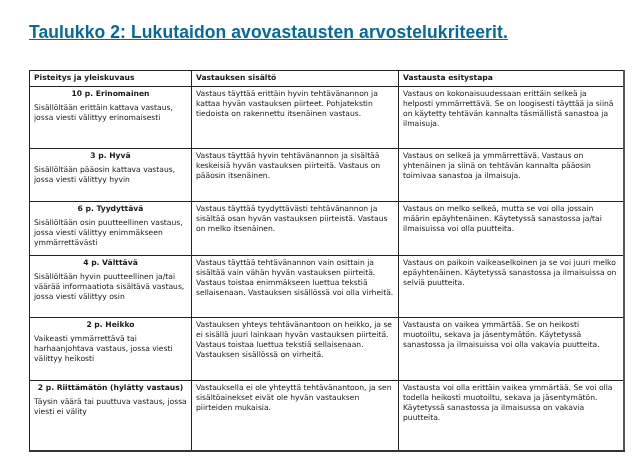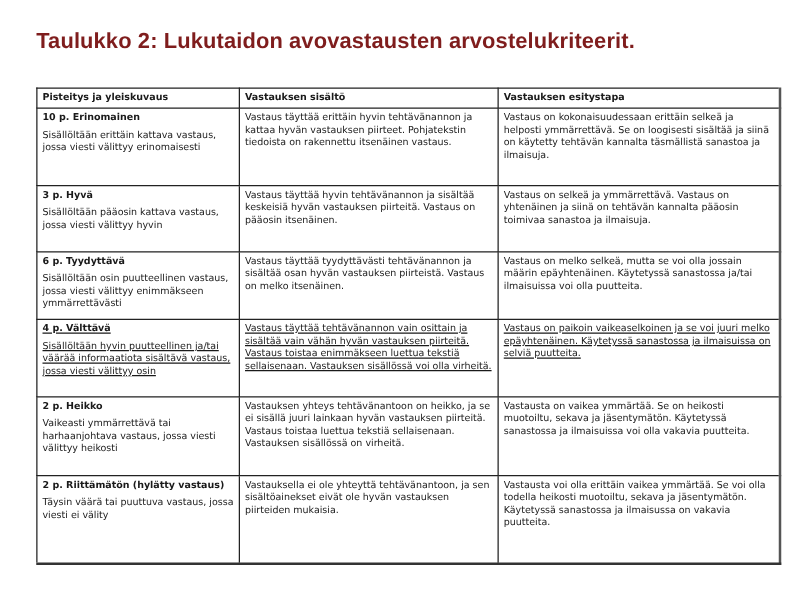--- a/index.html
+++ b/index.html
@@ -1,59 +1,59 @@
 <!DOCTYPE html>
 <html><head>
   <meta charset="utf-8">
   <style>
     html, body { margin: 0; padding: 0; background: #ffffff; }
     body { width: 644px; height: 471px; position: relative; overflow: hidden;
       font-family: "DejaVu Sans", sans-serif; color: #1a1a1a; }
     .title { position: absolute; left: 29px; top: 22px; margin: 0;
       font-family: "Liberation Sans", sans-serif; font-weight: bold;
-      font-size: 17.5px; color: #7f1d1d; letter-spacing: 0.1px; }
+      font-size: 17.5px; color: #0369a1; letter-spacing: 0.1px; text-decoration: underline; }
     table.crit { position: absolute; left: 29px; top: 70px; width: 594px;
       border-collapse: collapse; table-layout: fixed; }
     table.crit td, table.crit th { border: 1px solid #222; vertical-align: top;
       padding: 2px 4px 3px 4px; font-size: 7.6px; line-height: 9.9px;
       font-family: "DejaVu Sans", sans-serif; text-align: left; }
     table.crit th { font-weight: bold; height: 9px; }
     col.c1 { width: 162px; } col.c2 { width: 207px; } col.c3 { width: 225px; }
-    .lvl { font-weight: bold; display: block; margin-bottom: 4px; }
+    .lvl { font-weight: bold; display: block; margin-bottom: 4px; text-align: center; }
     .desc { display: block; }
     tr.r1 td { height: 56px; } tr.r2 td { height: 47px; } tr.r3 td { height: 48px; }
-    tr.r4 td { height: 56px; text-decoration: underline; } tr.r5 td { height: 57px; } tr.r6 td { height: 64px; }
+    tr.r4 td { height: 56px; } tr.r5 td { height: 57px; } tr.r6 td { height: 64px; }
     table.crit { border-right: 2px solid #555; border-bottom: 2px solid #333; }
   </style>
 </head>
 <body>
 
 <h1 class="title">Taulukko 2: Lukutaidon avovastausten arvostelukriteerit.</h1>
 
 <table class="crit">
   <colgroup>
       <col class="c1">
       <col class="c2">
       <col class="c3">
     </colgroup>
   <thead>
     <tr>
       <th>Pisteitys ja yleiskuvaus</th>
       <th>Vastauksen sisältö</th>
-      <th>Vastauksen esitystapa</th>
+      <th>Vastausta esitystapa</th>
     </tr>
   </thead>
   <tbody>
     <tr class="r1">
       <td>
         <span class="lvl">10 p. Erinomainen</span>
         <span class="desc">Sisällöltään erittäin kattava vastaus, jossa viesti välittyy erinomaisesti</span>
       </td>
       <td>Vastaus täyttää erittäin hyvin tehtävänannon ja kattaa hyvän vastauksen piirteet. Pohjatekstin tiedoista on rakennettu itsenäinen vastaus.</td>
-      <td>Vastaus on kokonaisuudessaan erittäin selkeä ja helposti ymmärrettävä. Se on loogisesti sisältää ja siinä on käytetty tehtävän kannalta täsmällistä sanastoa ja ilmaisuja.</td>
+      <td>Vastaus on kokonaisuudessaan erittäin selkeä ja helposti ymmärrettävä. Se on loogisesti täyttää ja siinä on käytetty tehtävän kannalta täsmällistä sanastoa ja ilmaisuja.</td>
     </tr>
     <tr class="r2">
       <td>
         <span class="lvl">3 p. Hyvä</span>
         <span class="desc">Sisällöltään pääosin kattava vastaus, jossa viesti välittyy hyvin</span>
       </td>
       <td>Vastaus täyttää hyvin tehtävänannon ja sisältää keskeisiä hyvän vastauksen piirteitä. Vastaus on pääosin itsenäinen.</td>
       <td>Vastaus on selkeä ja ymmärrettävä. Vastaus on yhtenäinen ja siinä on tehtävän kannalta pääosin toimivaa sanastoa ja ilmaisuja.</td>
     </tr>
     <tr class="r3">

